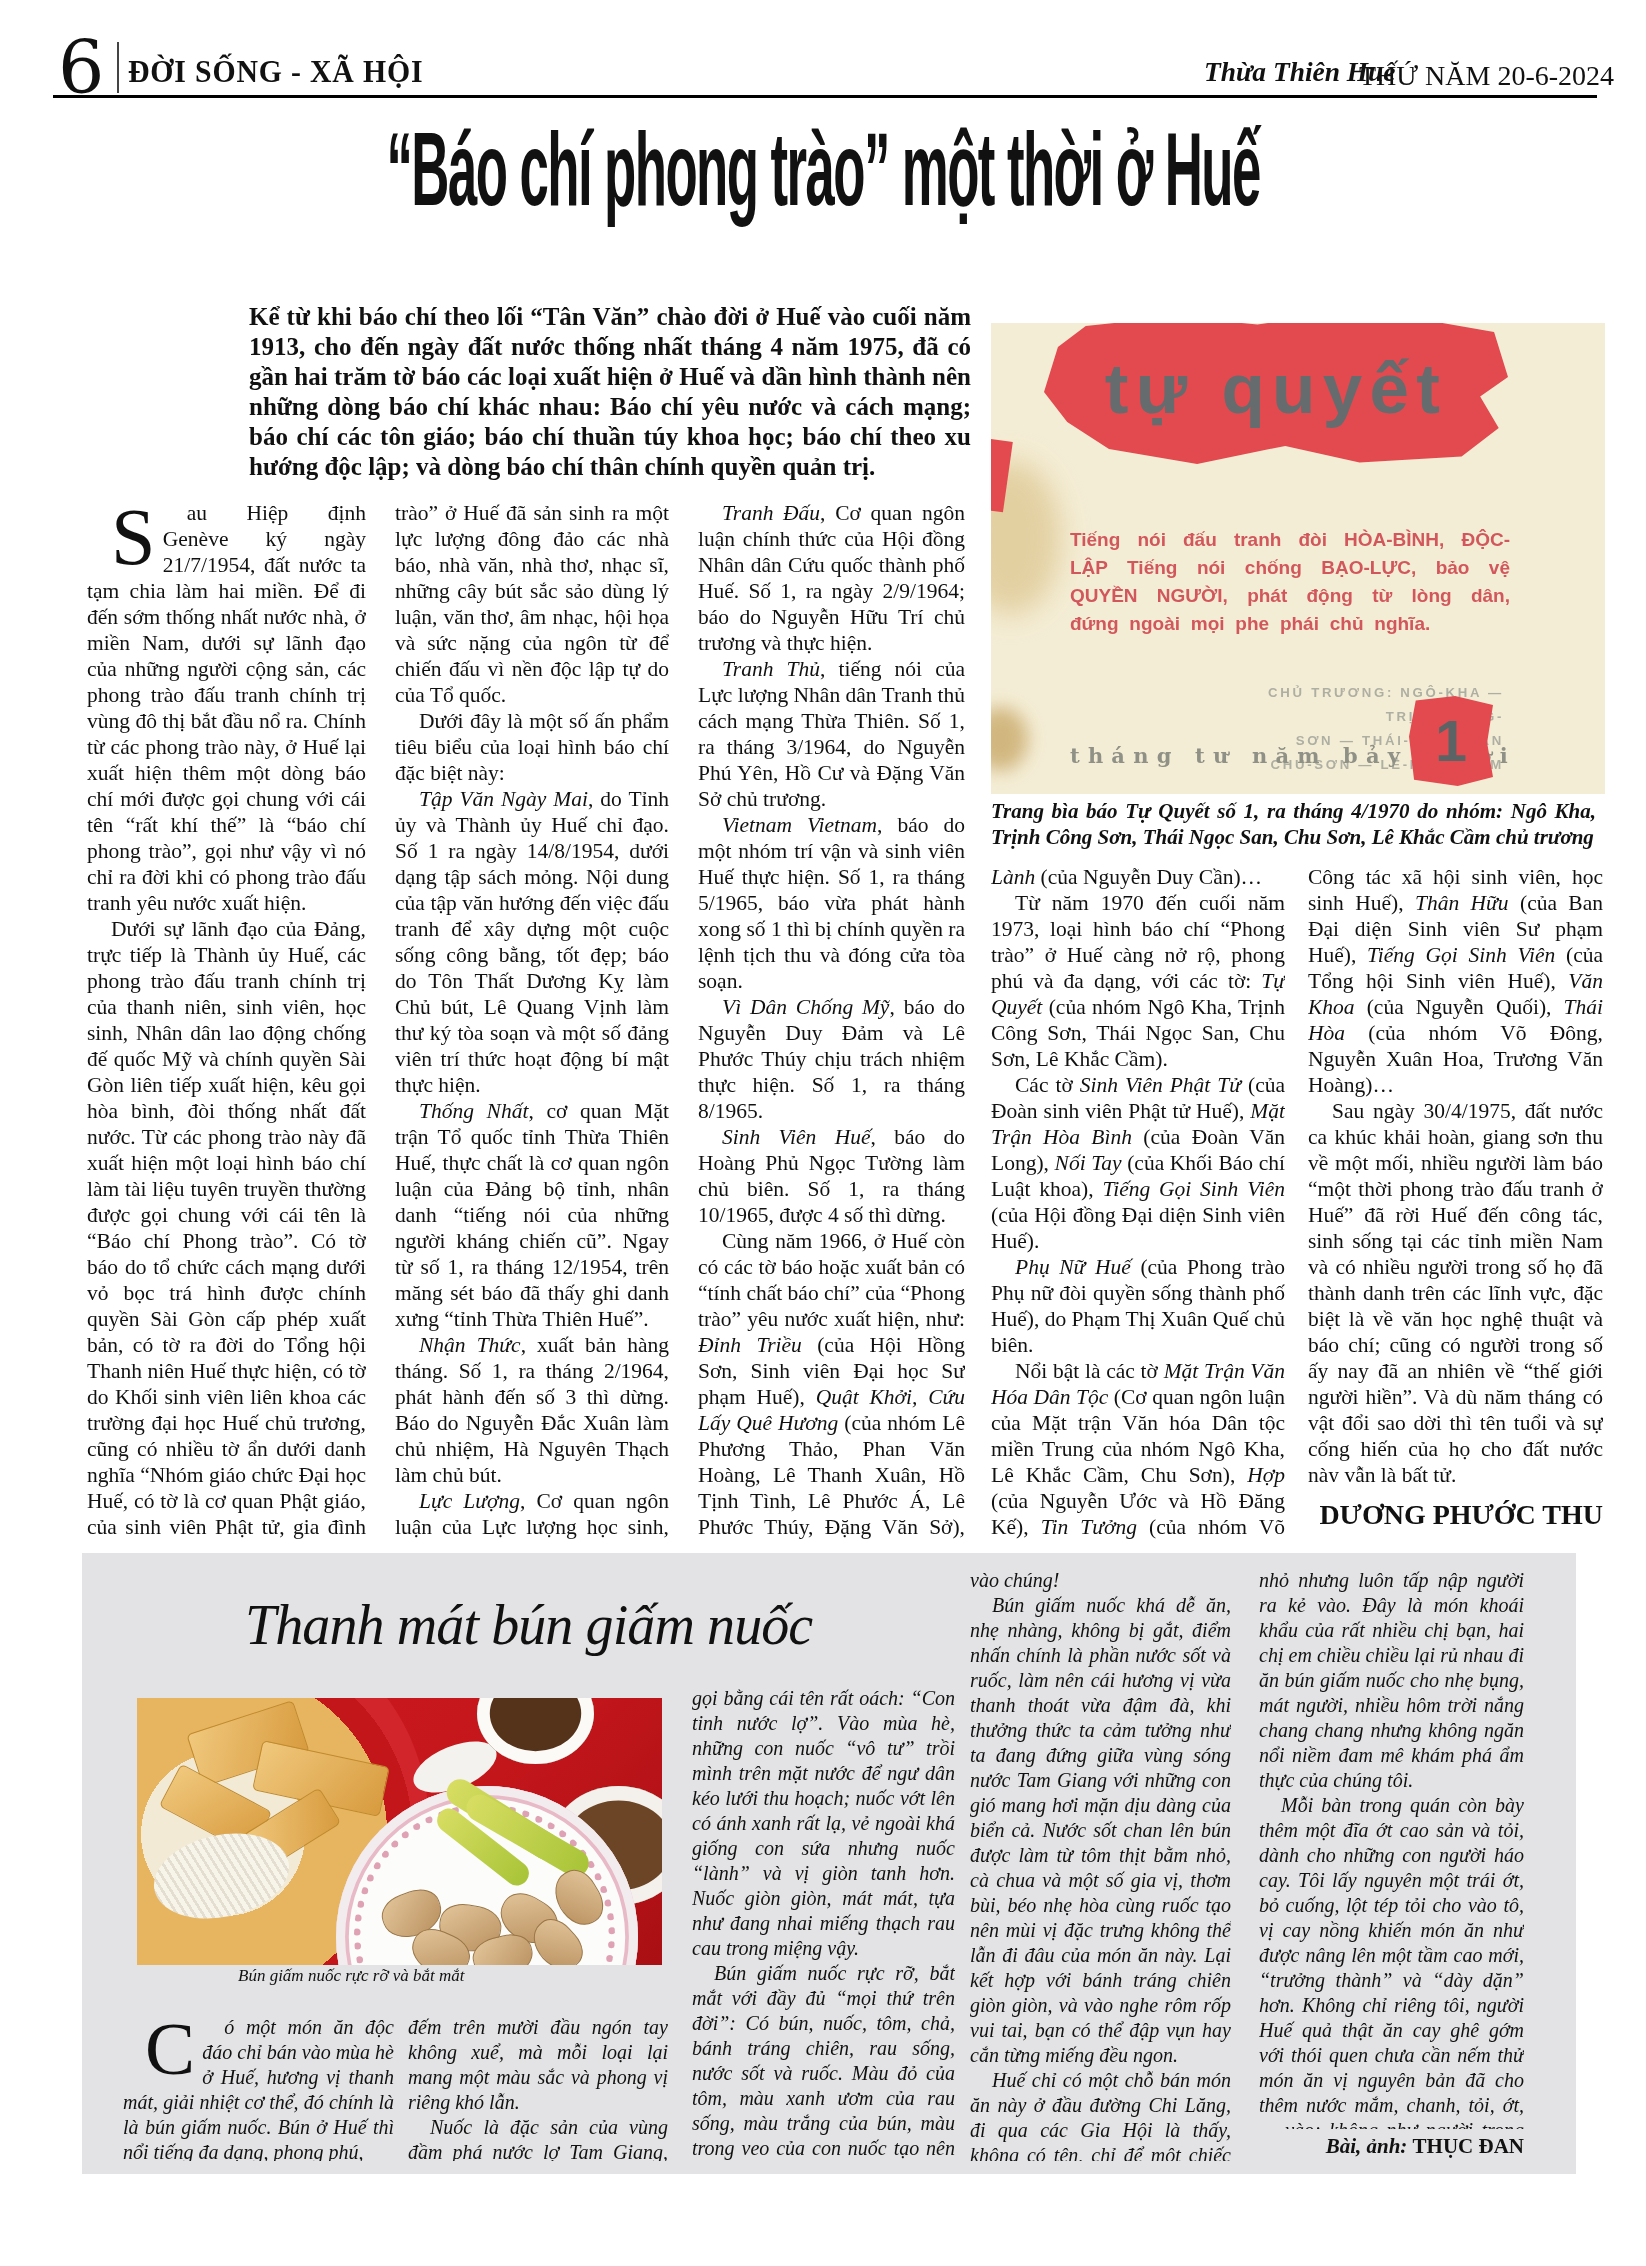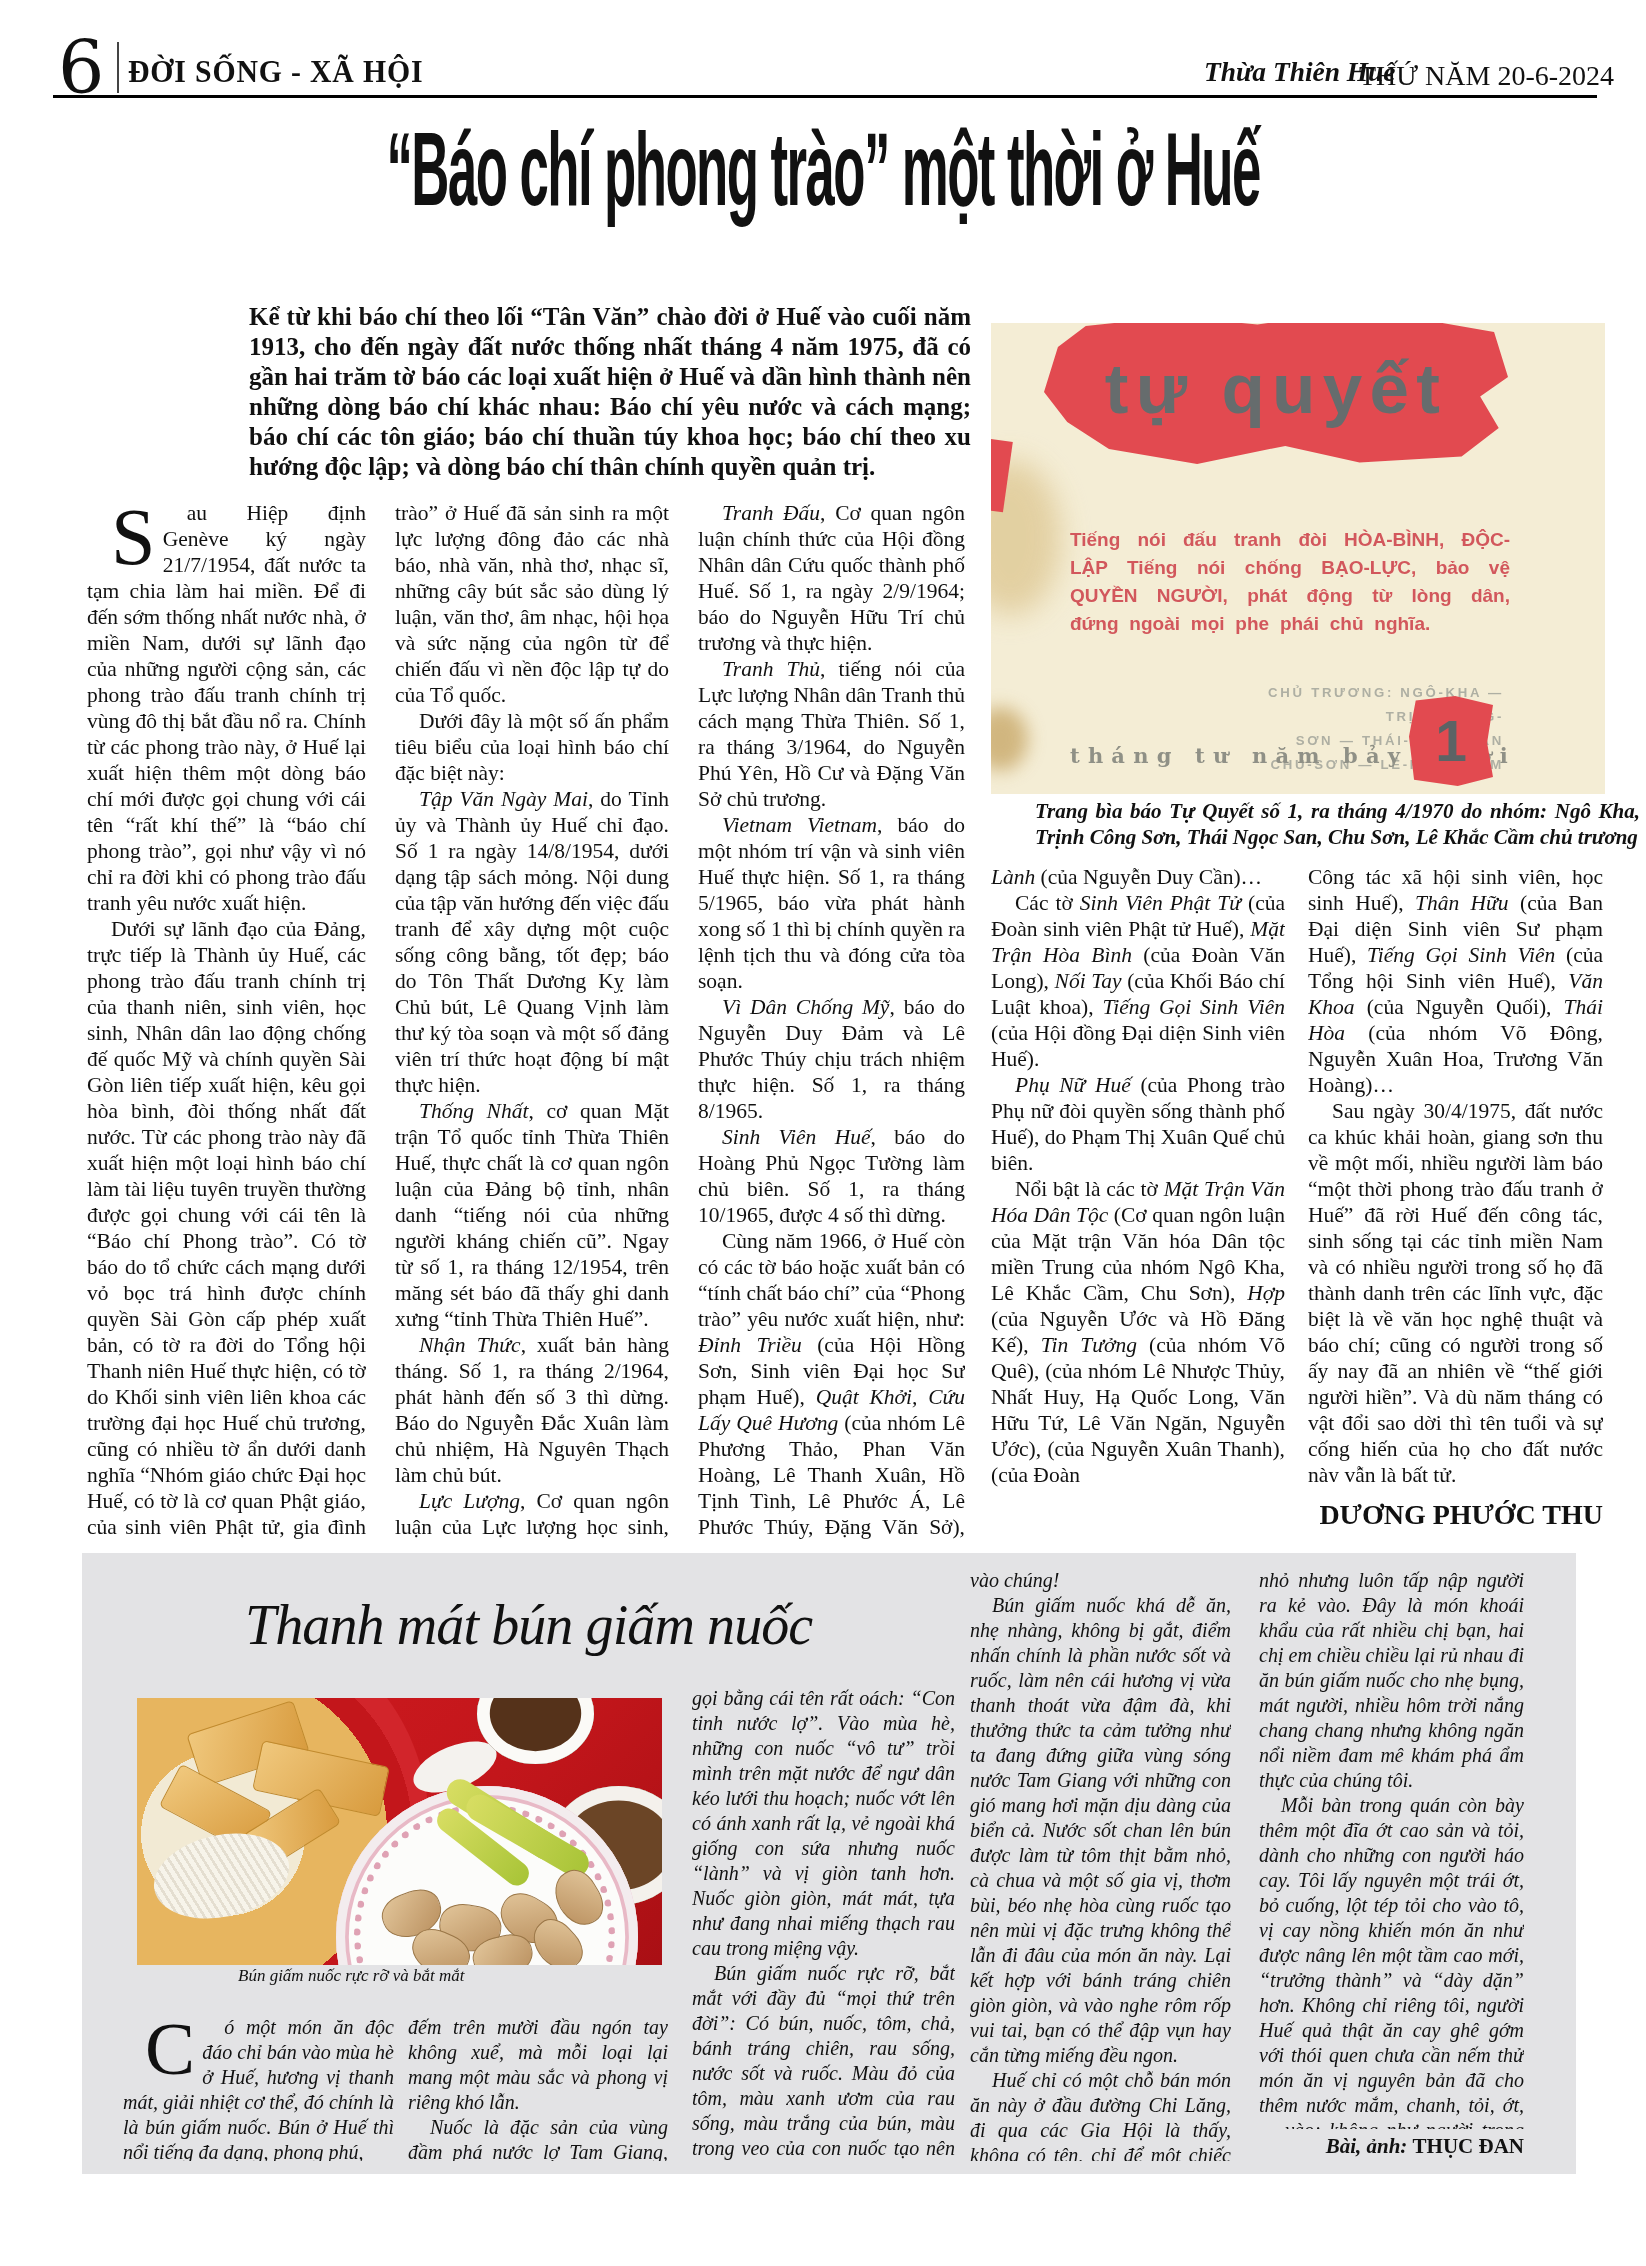--- a/index.html
+++ b/index.html
@@ -48,21 +48,21 @@
   .cover-slogan{left:79px;top:203px;width:440px;font-family:"Liberation Sans","DejaVu Sans",sans-serif;
                 font-weight:700;font-size:19px;line-height:28px;color:#d2575c;text-align:justify;word-spacing:5.5px;}
   .cover-credits{left:219px;top:358px;width:294px;text-align:right;font-family:"Liberation Sans","DejaVu Sans",sans-serif;
                  font-weight:700;font-size:13.2px;letter-spacing:2.7px;color:#aeafa3;line-height:24px;}
   .cover-credits div{position:static;}
   .cover-date{left:79px;top:420px;font-size:21px;letter-spacing:8.2px;color:#8f9086;font-weight:700;
               font-family:"DejaVu Serif",serif;white-space:nowrap;}
   .cover-issue{left:418px;top:373px;width:84px;height:90px;background:#e24a50;display:flex;align-items:center;justify-content:center;
                clip-path:polygon(8% 5%,55% 0%,100% 10%,93% 52%,100% 90%,58% 100%,6% 93%,0% 45%);}
   .cover-issue span{position:static;font-family:"Liberation Sans",sans-serif;font-weight:700;font-size:57px;color:#5c6365;}
-  .cover-caption{left:991px;top:799px;width:605px;font-weight:700;font-style:italic;font-size:21px;line-height:25.6px;text-align:justify;margin-left:44px;}
+  .cover-caption{left:991px;top:799px;width:605px;font-weight:700;font-style:italic;font-size:21px;line-height:25.6px;text-align:justify;}
 
   
   .graybox{left:82px;top:1553px;width:1494px;height:621px;background:#e3e3e5;}
   .food-headline{left:245px;top:1597px;font-style:italic;font-size:56px;line-height:1;white-space:nowrap;letter-spacing:-0.9px;}
   .foodcol{font-style:italic;font-size:20px;line-height:25px;text-align:justify;overflow:hidden;}
   .foodcol p{margin:0;text-indent:22px;}
   .fa{left:123px;top:2015px;width:271px;height:146px;}
   .fb{left:408px;top:2015px;width:260px;height:146px;}
   .fc{left:692px;top:1686px;width:263px;height:475px;}
   .fd{left:970px;top:1568px;width:261px;height:593px;}
@@ -140,20 +140,21 @@
   <div class="abs bodycol c3">
       <p><i>Tranh Đấu</i>, Cơ quan ngôn luận chính thức của Hội đồng Nhân dân Cứu quốc thành phố Huế. Số 1, ra ngày 2/9/1964; báo do Nguyễn Hữu Trí chủ trương và thực hiện.</p>
       <p><i>Tranh Thủ</i>, tiếng nói của Lực lượng Nhân dân Tranh thủ cách mạng Thừa Thiên. Số 1, ra tháng 3/1964, do Nguyễn Phú Yên, Hồ Cư và Đặng Văn Sở chủ trương.</p>
       <p><i>Vietnam Vietnam</i>, báo do một nhóm trí vận và sinh viên Huế thực hiện. Số 1, ra tháng 5/1965, báo vừa phát hành xong số 1 thì bị chính quyền ra lệnh tịch thu và đóng cửa tòa soạn.</p>
       <p><i>Vì Dân Chống Mỹ</i>, báo do Nguyễn Duy Đảm và Lê Phước Thúy chịu trách nhiệm thực hiện. Số 1, ra tháng 8/1965.</p>
       <p><i>Sinh Viên Huế</i>, báo do Hoàng Phủ Ngọc Tường làm chủ biên. Số 1, ra tháng 10/1965, được 4 số thì dừng.</p>
       <p>Cùng năm 1966, ở Huế còn có các tờ báo hoặc xuất bản có “tính chất báo chí” của “Phong trào” yêu nước xuất hiện, như: <i>Đỉnh Triều</i> (của Hội Hồng Sơn, Sinh viên Đại học Sư phạm Huế), <i>Quật Khởi, Cứu Lấy Quê Hương</i> (của nhóm Lê Phương Thảo, Phan Văn Hoàng, Lê Thanh Xuân, Hồ Tịnh Tình, Lê Phước Á, Lê Phước Thúy, Đặng Văn Sở),  (của Ủy ban Cứu nguy Phật giáo).</p>
     </div>
   <div class="abs bodycol c4 cont">
       <p><i>Lành</i> (của Nguyễn Duy Cần)…</p>
+      <p>Từ năm 1970 đến cuối năm 1973, loại hình báo chí “Phong trào” ở Huế càng nở rộ, phong phú và đa dạng, với các tờ: <i>Tự Quyết</i> (của nhóm Ngô Kha, Trịnh Công Sơn, Thái Ngọc San, Chu Sơn, Lê Khắc Cầm).</p>
       <p>Các tờ <i>Sinh Viên Phật Tử</i> (của Đoàn sinh viên Phật tử Huế), <i>Mặt Trận Hòa Bình</i> (của Đoàn Văn Long), <i>Nối Tay</i> (của Khối Báo chí Luật khoa), <i>Tiếng Gọi Sinh Viên</i> (của Hội đồng Đại diện Sinh viên Huế).</p>
       <p><i>Phụ Nữ Huế</i> (của Phong trào Phụ nữ đòi quyền sống thành phố Huế), do Phạm Thị Xuân Quế chủ biên.</p>
       <p>Nổi bật là các tờ <i>Mặt Trận Văn Hóa Dân Tộc</i> (Cơ quan ngôn luận của Mặt trận Văn hóa Dân tộc miền Trung của nhóm Ngô Kha, Lê Khắc Cầm, Chu Sơn), <i>Hợp</i> (của Nguyễn Ước và Hồ Đăng Kế), <i>Tin Tưởng</i> (của nhóm Võ Quê),  (của nhóm Lê Nhược Thủy, Nhất Huy, Hạ Quốc Long, Văn Hữu Tứ, Lê Văn Ngăn, Nguyễn Ước),  (của Nguyễn Xuân Thanh),  (của Đoàn</p>
     </div>
   <div class="abs bodycol c5 cont">
       <p>Công tác xã hội sinh viên, học sinh Huế), <i>Thân Hữu</i> (của Ban Đại diện Sinh viên Sư phạm Huế), <i>Tiếng Gọi Sinh Viên</i> (của Tổng hội Sinh viên Huế), <i>Văn Khoa</i> (của Nguyễn Quối), <i>Thái Hòa</i> (của nhóm Võ Đông, Nguyễn Xuân Hoa, Trương Văn Hoàng)…</p>
       <p>Sau ngày 30/4/1975, đất nước ca khúc khải hoàn, giang sơn thu về một mối, nhiều người làm báo “một thời phong trào đấu tranh ở Huế” đã rời Huế đến công tác, sinh sống tại các tỉnh miền Nam và có nhiều người trong số họ đã thành danh trên các lĩnh vực, đặc biệt là về văn học nghệ thuật và báo chí; cũng có người trong số ấy nay đã an nhiên về “thế giới người hiền”. Và dù năm tháng có vật đổi sao dời thì tên tuổi và sự cống hiến của họ cho đất nước này vẫn là bất tử.</p>
     </div>
   <div class="abs main-byline">DƯƠNG PHƯỚC THU</div>
 

